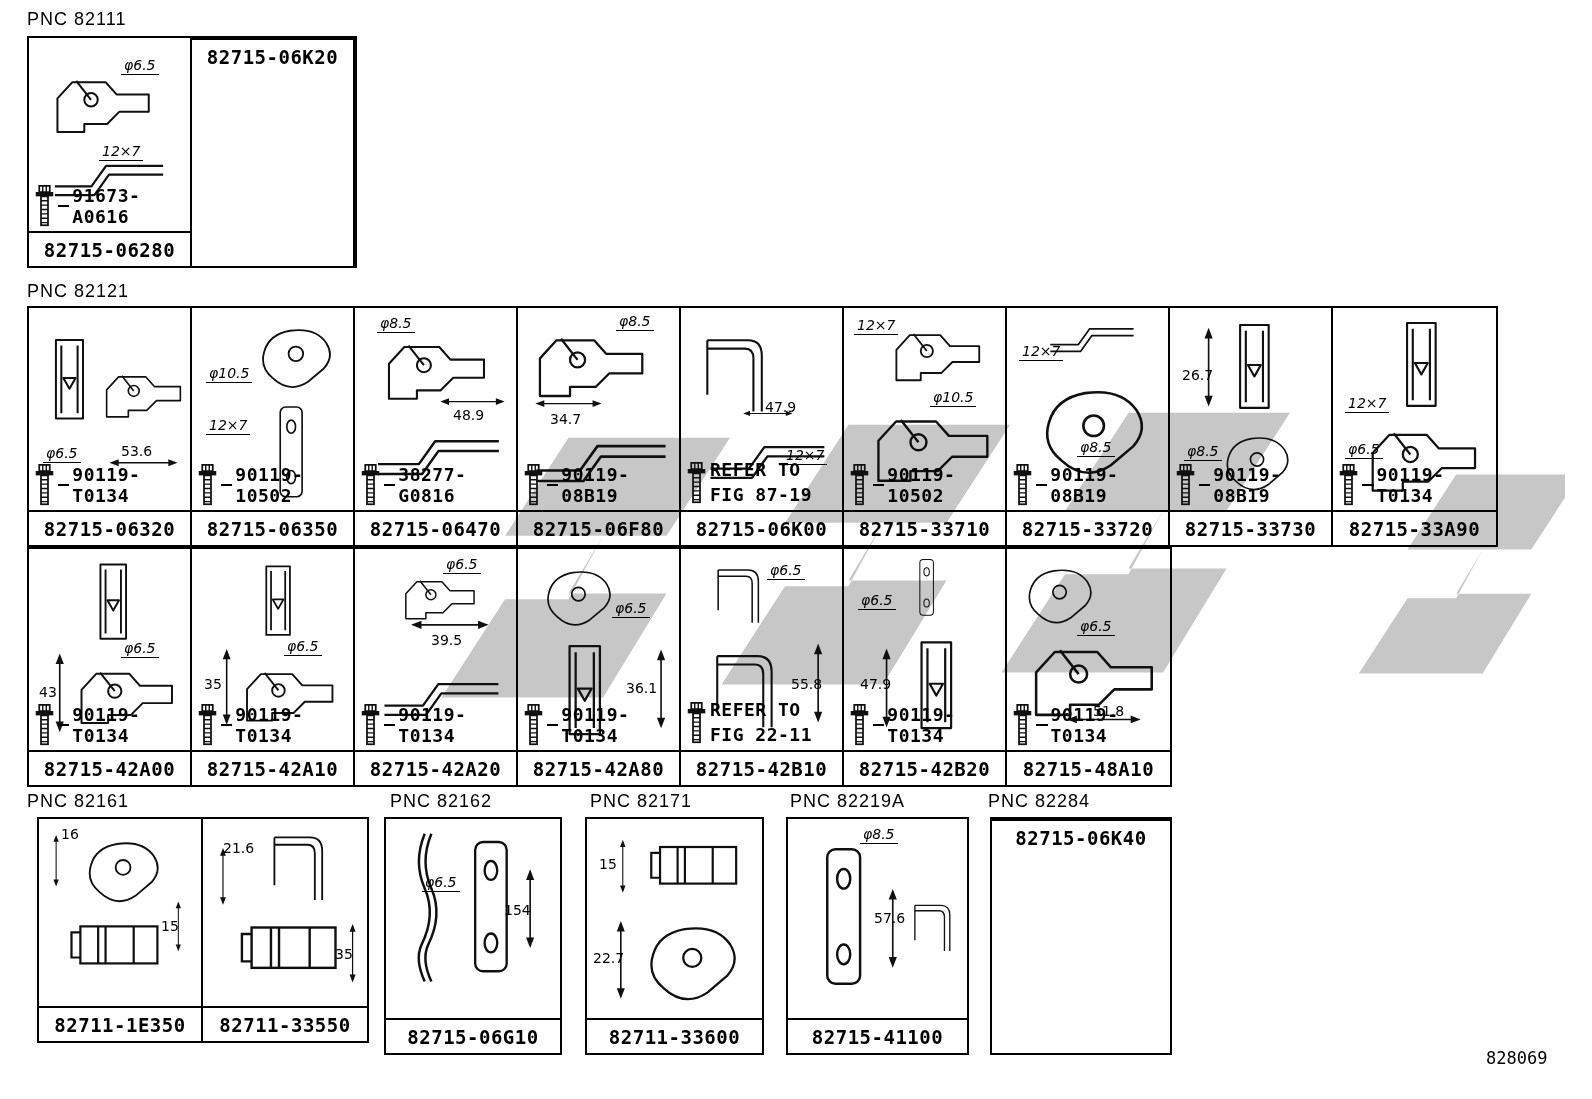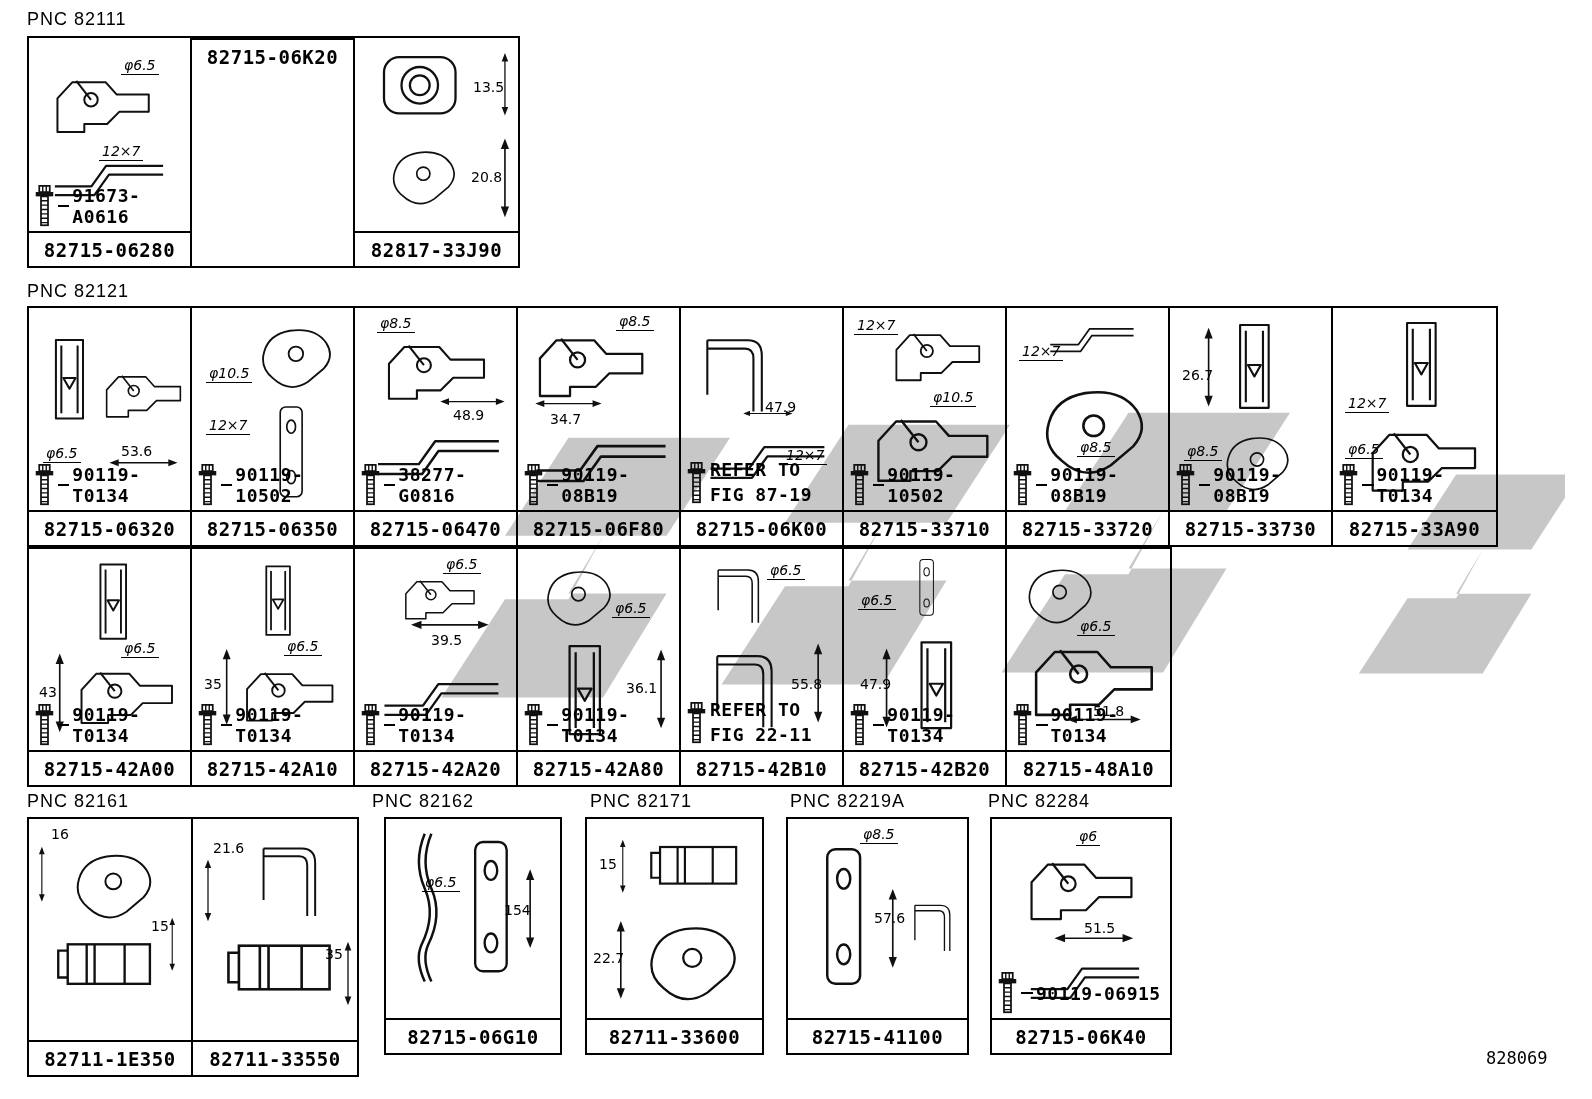--- a/index.html
+++ b/index.html
@@ -149,35 +149,20 @@
         <span>82715-06280</span>
       </div>
   </div>
 
   <div class="cell" style="width:163px">
     <div class="pstrip">
         <span>82715-06K20</span>
       </div>
   </div>
 
-  <div class="cell last" style="width:163px">
-    <div class="draw">
-      <svg class="art" viewBox="0 0 163 196">
-        <use href="#sym-grommet" x="22" y="12" width="85" height="72"></use>
-        <use href="#sym-dimv" x="146" y="14" width="10" height="66"></use>
-        <use href="#sym-clip" x="28" y="96" width="78" height="88"></use>
-        <use href="#sym-dimv" x="146" y="96" width="10" height="92"></use>
-      </svg>
-      <span class="dim" style="left:118px;top:42px">13.5</span>
-      <span class="dim" style="left:116px;top:132px">20.8</span>
-    </div>
-    <div class="pstrip">
-        <span>82817-33J90</span>
-      </div>
-  </div>
 </div>
 
 <div class="pnc" style="left:27px;top:281px">PNC 82121</div>
 <div class="tbl" style="left:27px;top:306px;height:241px">
 
   <div class="cell" style="width:163px">
     <div class="draw">
       <svg class="art" viewBox="0 0 163 205">
         <use href="#sym-channel" x="12" y="14" width="55" height="118"></use>
         <use href="#sym-bracket" x="72" y="42" width="88" height="92"></use>
@@ -526,21 +511,21 @@
         <span class="fnum">90119-T0134</span>
       </div>
     </div>
     <div class="pstrip">
         <span>82715-48A10</span>
       </div>
   </div>
 </div>
 
 <div class="pnc" style="left:27px;top:791px">PNC 82161</div>
-<div class="tbl" style="left:27px;top:817px;height:260px">
+<div class="tbl" style="left:37px;top:817px;height:226px">
 
   <div class="cell" style="width:164px">
     <div class="draw">
       <svg class="art" viewBox="0 0 164 202">
         <use href="#sym-dimv" x="8" y="16" width="10" height="58"></use>
         <use href="#sym-clip" x="35" y="15" width="98" height="80"></use>
         <use href="#sym-cyl" x="20" y="108" width="112" height="56"></use>
         <use href="#sym-dimv" x="140" y="88" width="10" height="56"></use>
       </svg>
       <span class="dim" style="left:22px;top:8px">16</span>
@@ -561,21 +546,21 @@
       </svg>
       <span class="dim" style="left:20px;top:22px">21.6</span>
       <span class="dim" style="left:132px;top:128px">35</span>
     </div>
     <div class="pstrip">
         <span>82711-33550</span>
       </div>
   </div>
 </div>
 
-<div class="pnc" style="left:372px;top:791px">PNC 82162</div>
+<div class="pnc" style="left:390px;top:791px">PNC 82162</div>
 <div class="tbl" style="left:384px;top:817px;height:238px">
   <div class="cell last" style="width:174px">
     <div class="draw">
       <svg class="art" viewBox="0 0 174 202">
         <use href="#sym-wave" x="12" y="10" width="52" height="160"></use>
         <use href="#sym-plate" x="78" y="8" width="56" height="162"></use>
         <use href="#sym-dimv" x="140" y="12" width="10" height="158"></use>
       </svg>
       <span class="dim u" style="left:36px;top:56px">φ6.5</span>
       <span class="dim" style="left:118px;top:84px">154</span>
@@ -619,35 +604,19 @@
     </div>
     <div class="pstrip">
         <span>82715-41100</span>
       </div>
   </div>
 </div>
 
 <div class="pnc" style="left:988px;top:791px">PNC 82284</div>
 <div class="tbl" style="left:990px;top:817px;height:238px">
   <div class="cell last" style="width:178px">
-    <div class="draw">
-      <svg class="art" viewBox="0 0 178 202">
-        <use href="#sym-bracket" x="12" y="30" width="155" height="82"></use>
-        <use href="#sym-dimh" x="60" y="116" width="84" height="10"></use>
-        <use href="#sym-zbar" x="18" y="140" width="150" height="52"></use>
-      </svg>
-      <span class="dim u" style="left:84px;top:10px">φ6</span>
-      <span class="dim" style="left:92px;top:102px">51.5</span>
-      <div class="fast">
-        <svg class="bolt" viewBox="0 0 24 48">
-            <use href="#sym-bolt"></use>
-          </svg>
-        <span class="dash"></span>
-        <span class="fnum">90119-06915</span>
-      </div>
-    </div>
     <div class="pstrip">
         <span>82715-06K40</span>
       </div>
   </div>
 </div>
 
 <div class="pagenum">828069</div>
 
 </body></html>

